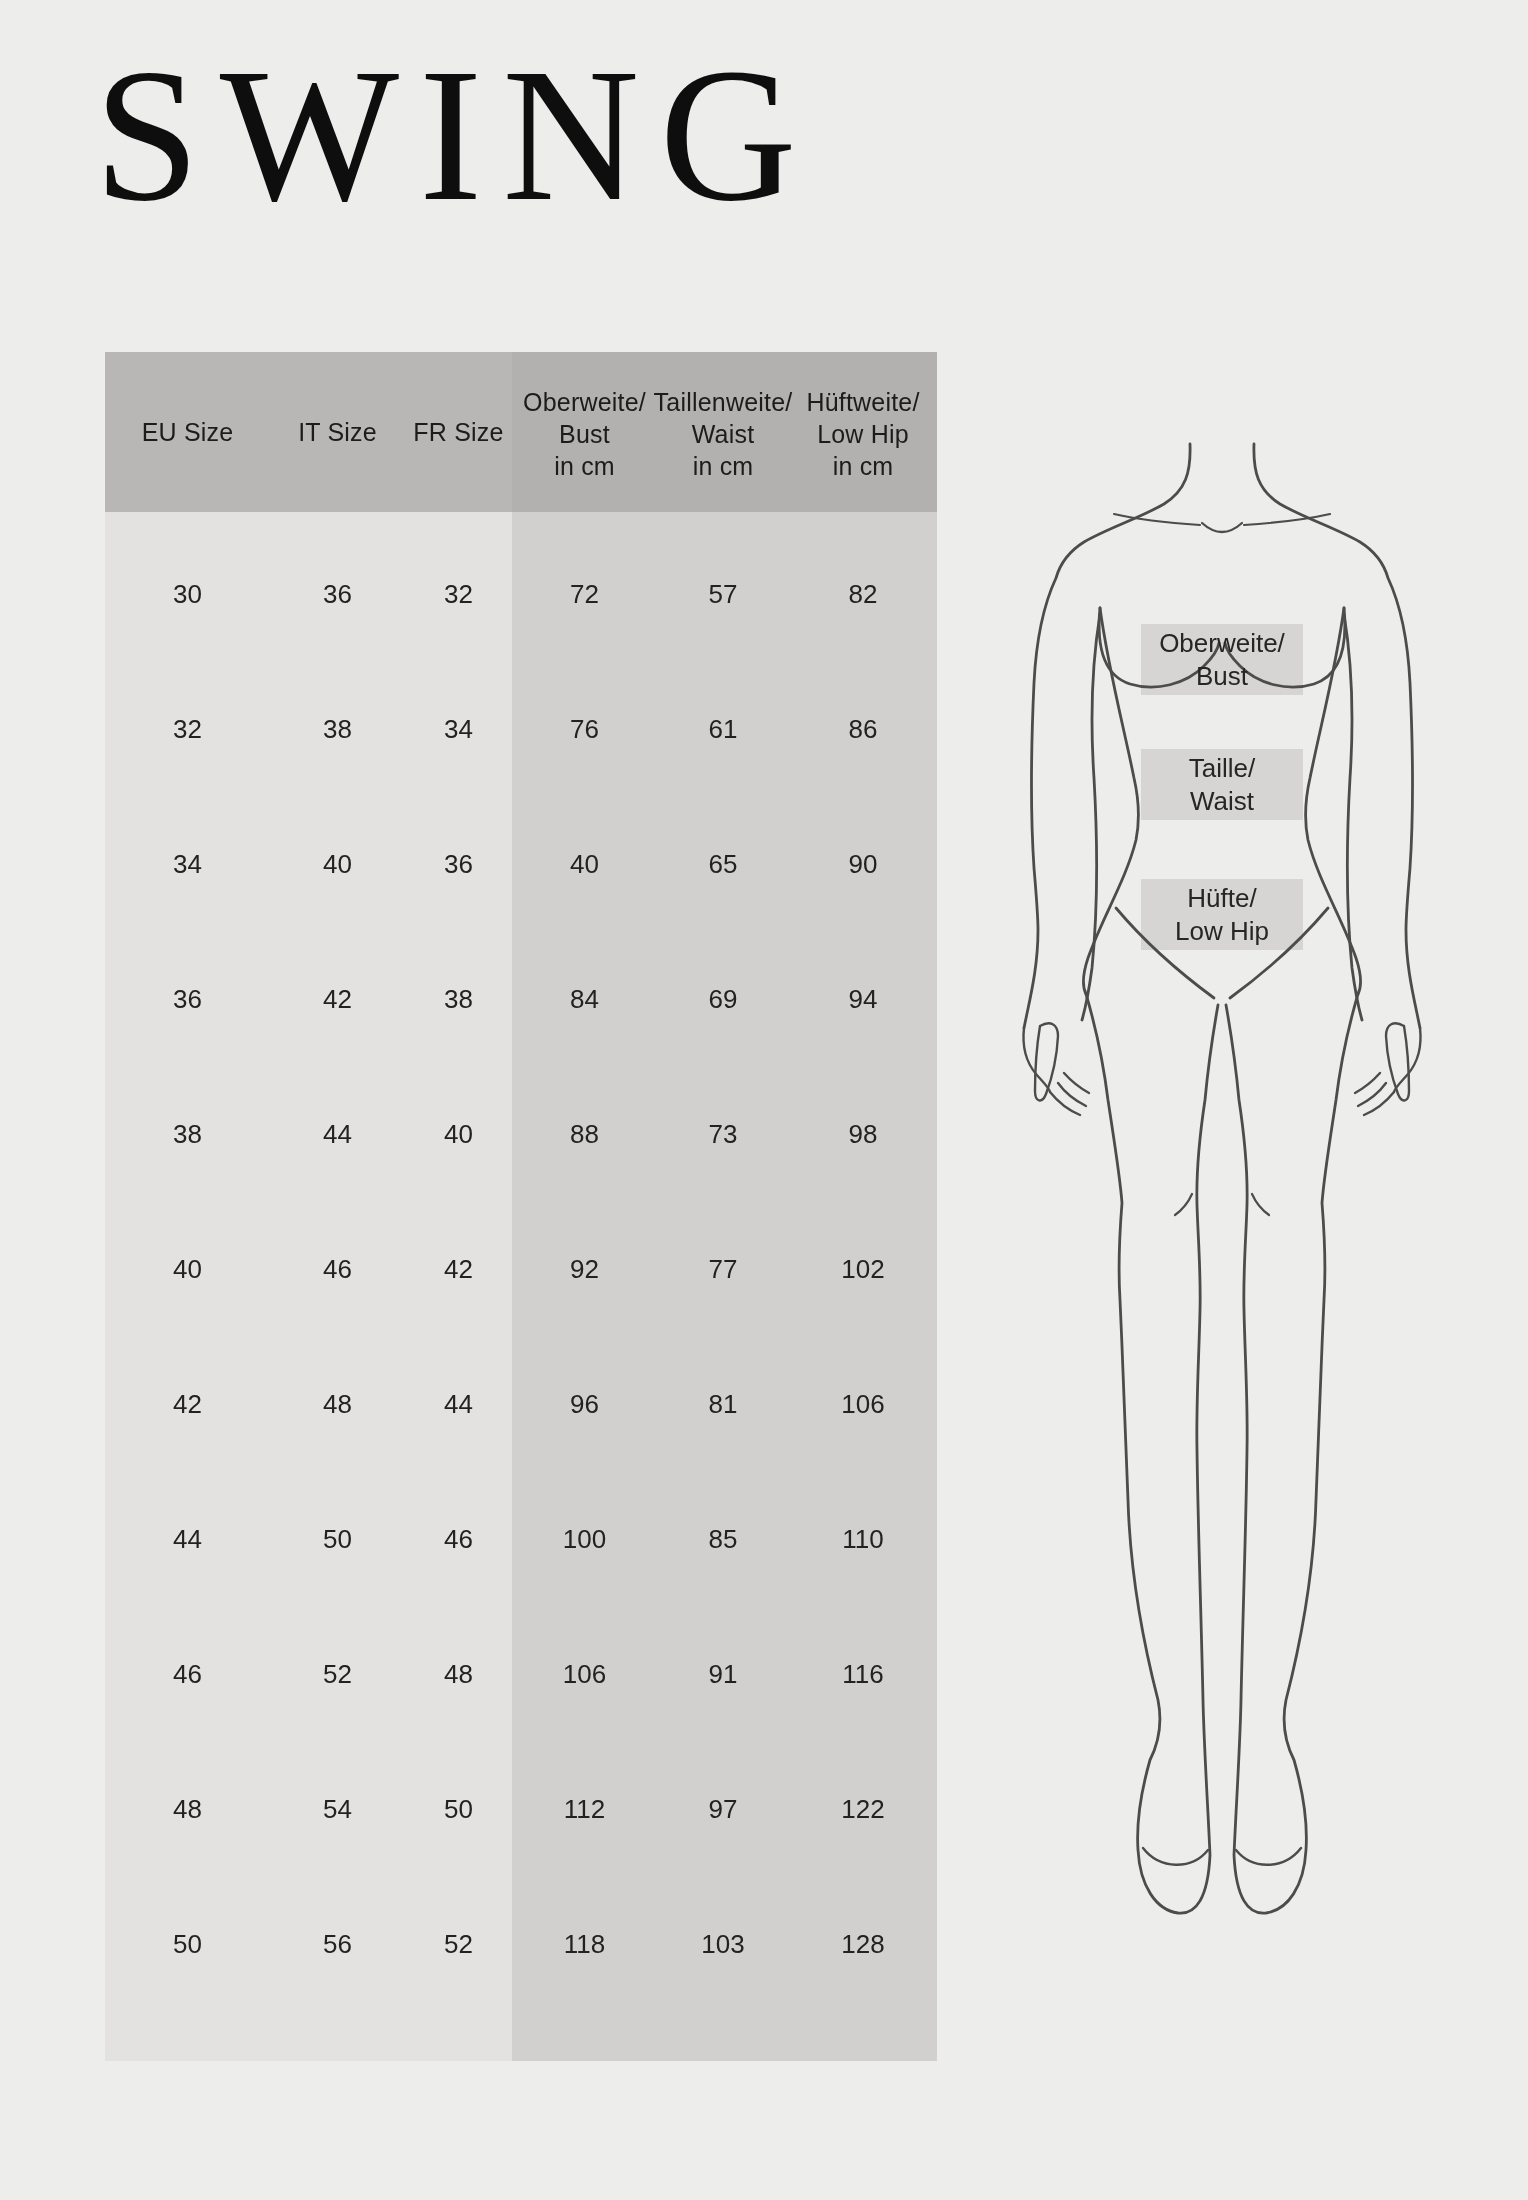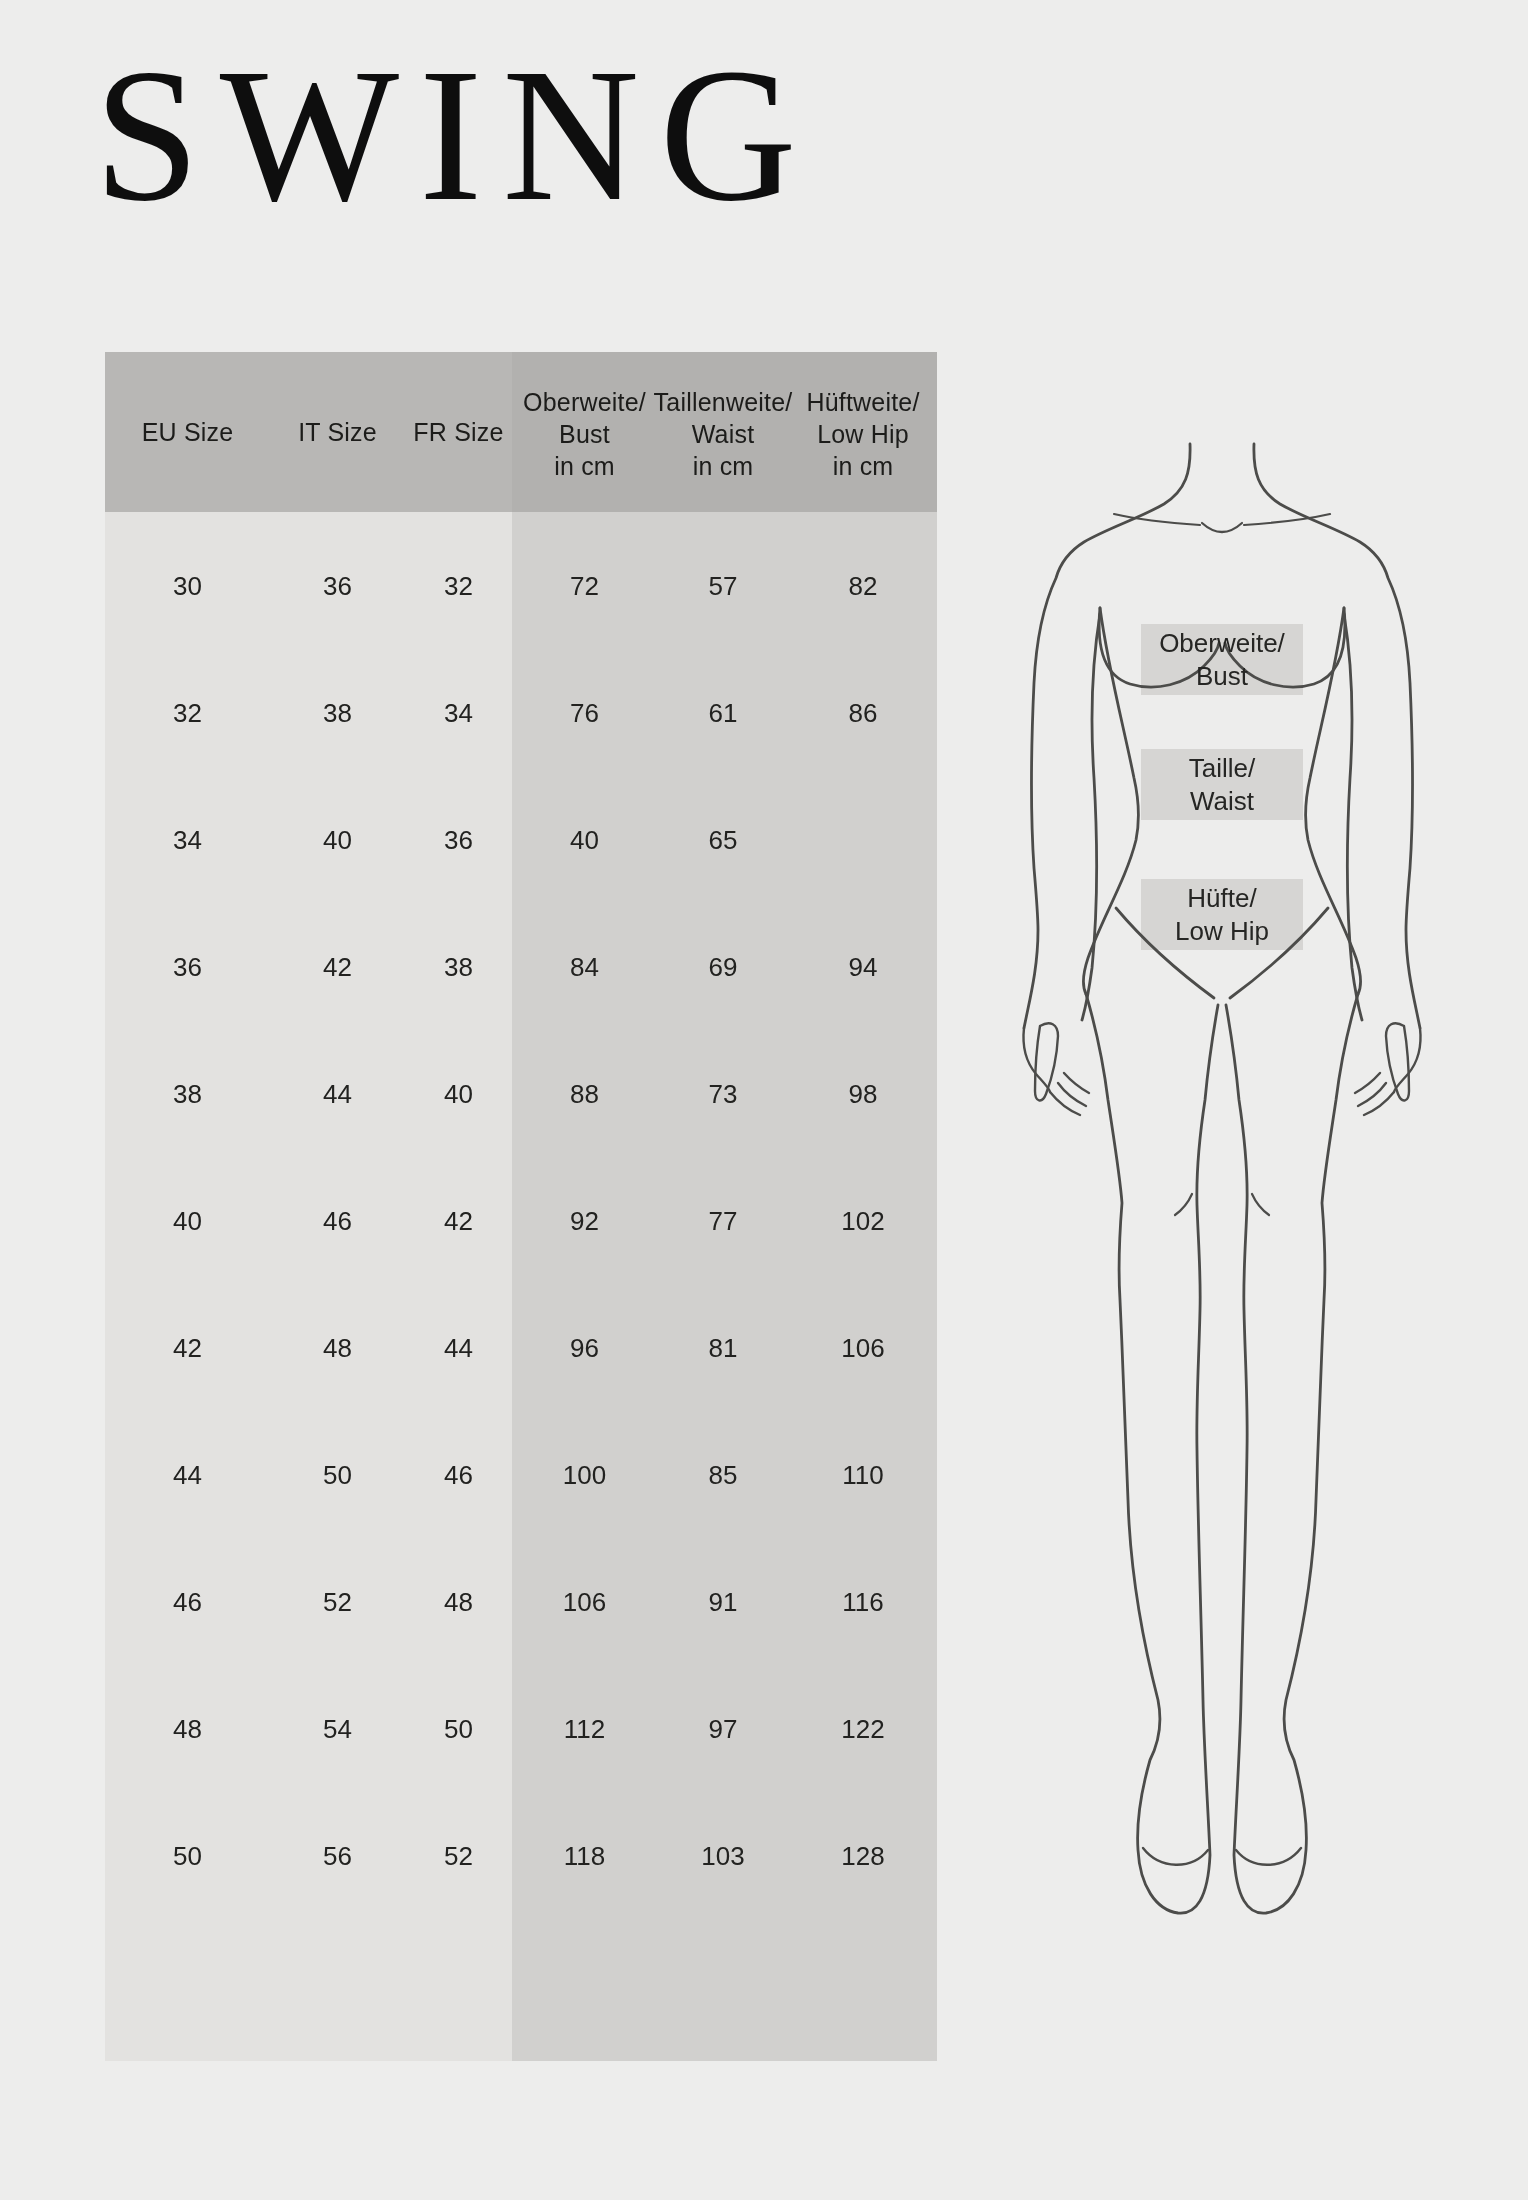--- a/index.html
+++ b/index.html
@@ -27,21 +27,21 @@
   .thead{position:relative;display:flex;height:160px;z-index:2;}
   .half{display:flex;height:100%;}
   .thead .hleft{width:407px;background:var(--header-left-bg);}
   .thead .hright{width:425px;background:var(--header-right-bg);}
   .cell{display:flex;align-items:center;justify-content:center;text-align:center;}
   .c0{width:165px;} .c1{width:135px;} .c2{width:107px;}
   .c3{width:145px;} .c4{width:132px;} .c5{width:148px;}
   .hcell{font-size:25px;letter-spacing:0.2px;color:#1c1c1a;}
   .hcell.multi{flex-direction:column;line-height:32px;justify-content:center;padding-top:4px;}
   .tbody{position:relative;z-index:2;display:flex;flex-direction:column;}
-  .trow{display:flex;height:127px;}
+  .trow{display:flex;height:127px;margin-top:8px;}
   .trow .cell{font-size:26px;padding-top:22px;color:#222220;}
 
   
   .figure-wrap{position:absolute;left:1010px;top:428px;width:424px;height:1500px;}
   .figure-wrap svg{position:absolute;left:0;top:0;z-index:2;}
   .mlabel-bg{position:absolute;left:131px;width:162px;height:71px;background:var(--label-box-bg);z-index:1;}
   .mlabel-text{
     position:absolute;left:131px;width:162px;height:71px;z-index:3;
     display:flex;flex-direction:column;align-items:center;justify-content:center;
     font-size:26px;line-height:33px;color:#262624;text-align:center;white-space:nowrap;
@@ -111,20 +111,21 @@
         </div>
         <div class="trow">
           <div class="half">
             <div class="cell c0">34</div>
             <div class="cell c1">40</div>
             <div class="cell c2">36</div>
           </div>
           <div class="half">
             <div class="cell c3">40</div>
             <div class="cell c4">65</div>
+            <div class="cell c5">90</div>
           </div>
         </div>
         <div class="trow">
           <div class="half">
             <div class="cell c0">36</div>
             <div class="cell c1">42</div>
             <div class="cell c2">38</div>
           </div>
           <div class="half">
             <div class="cell c3">84</div>

